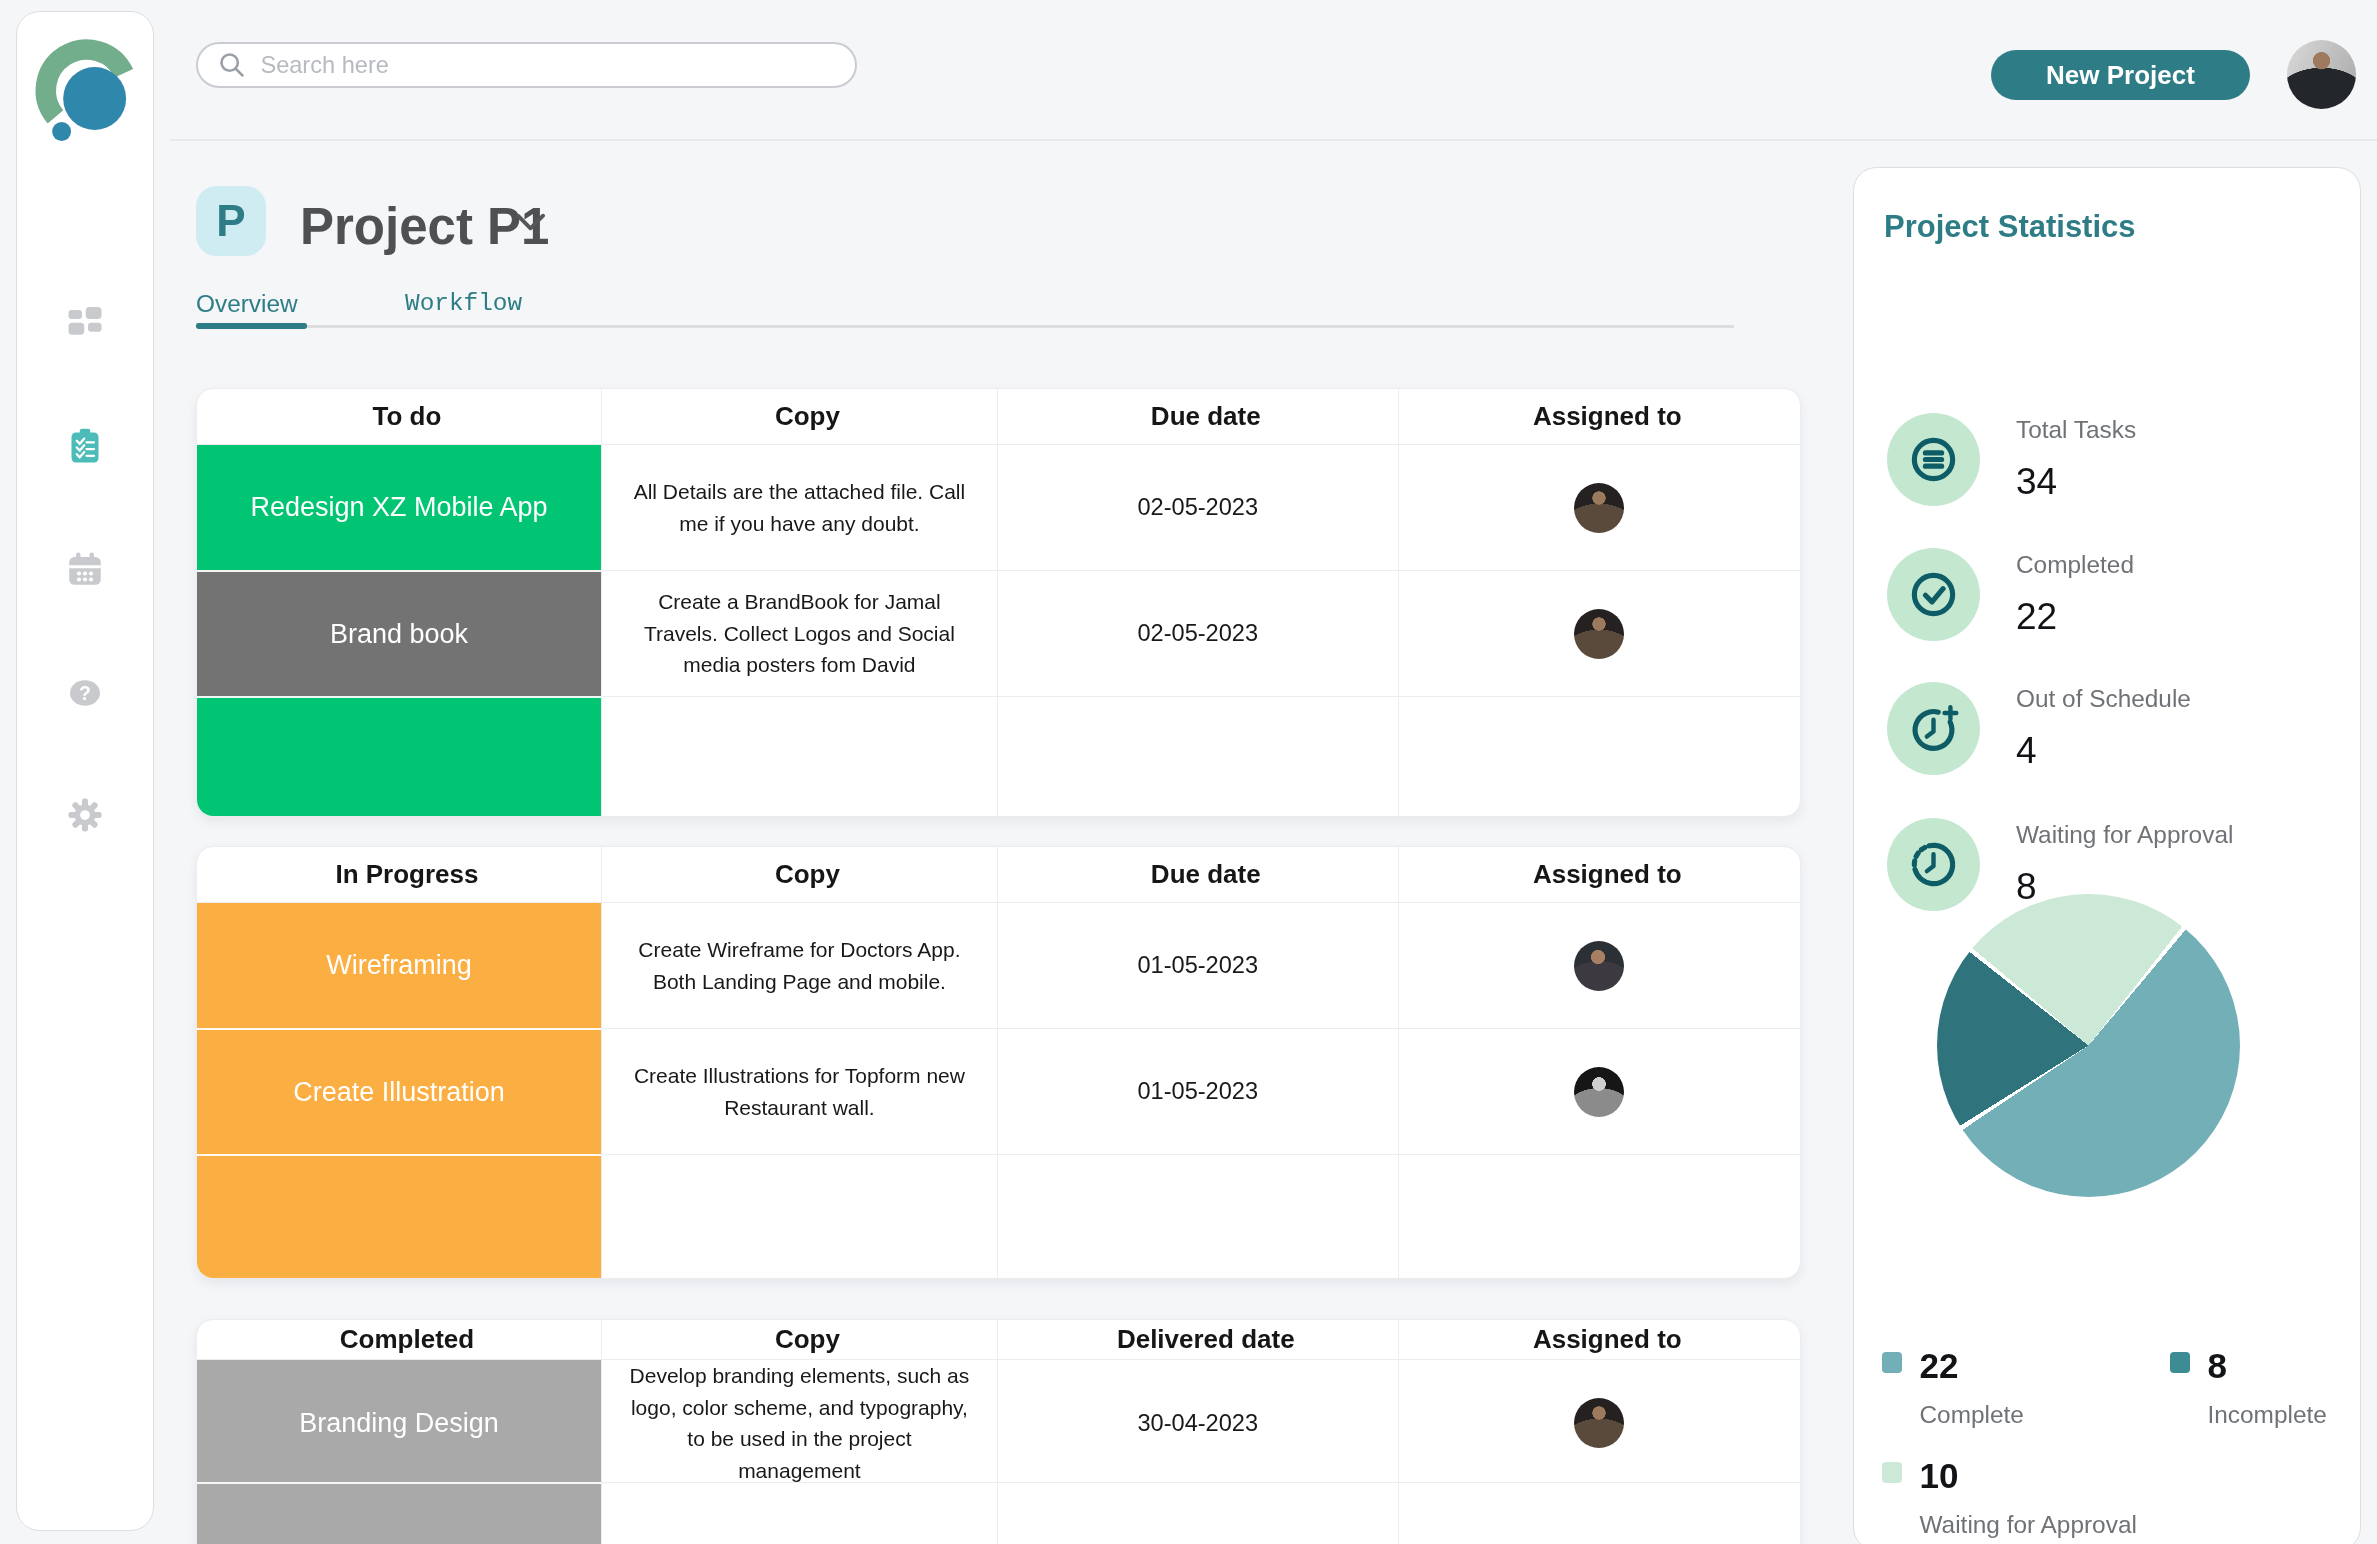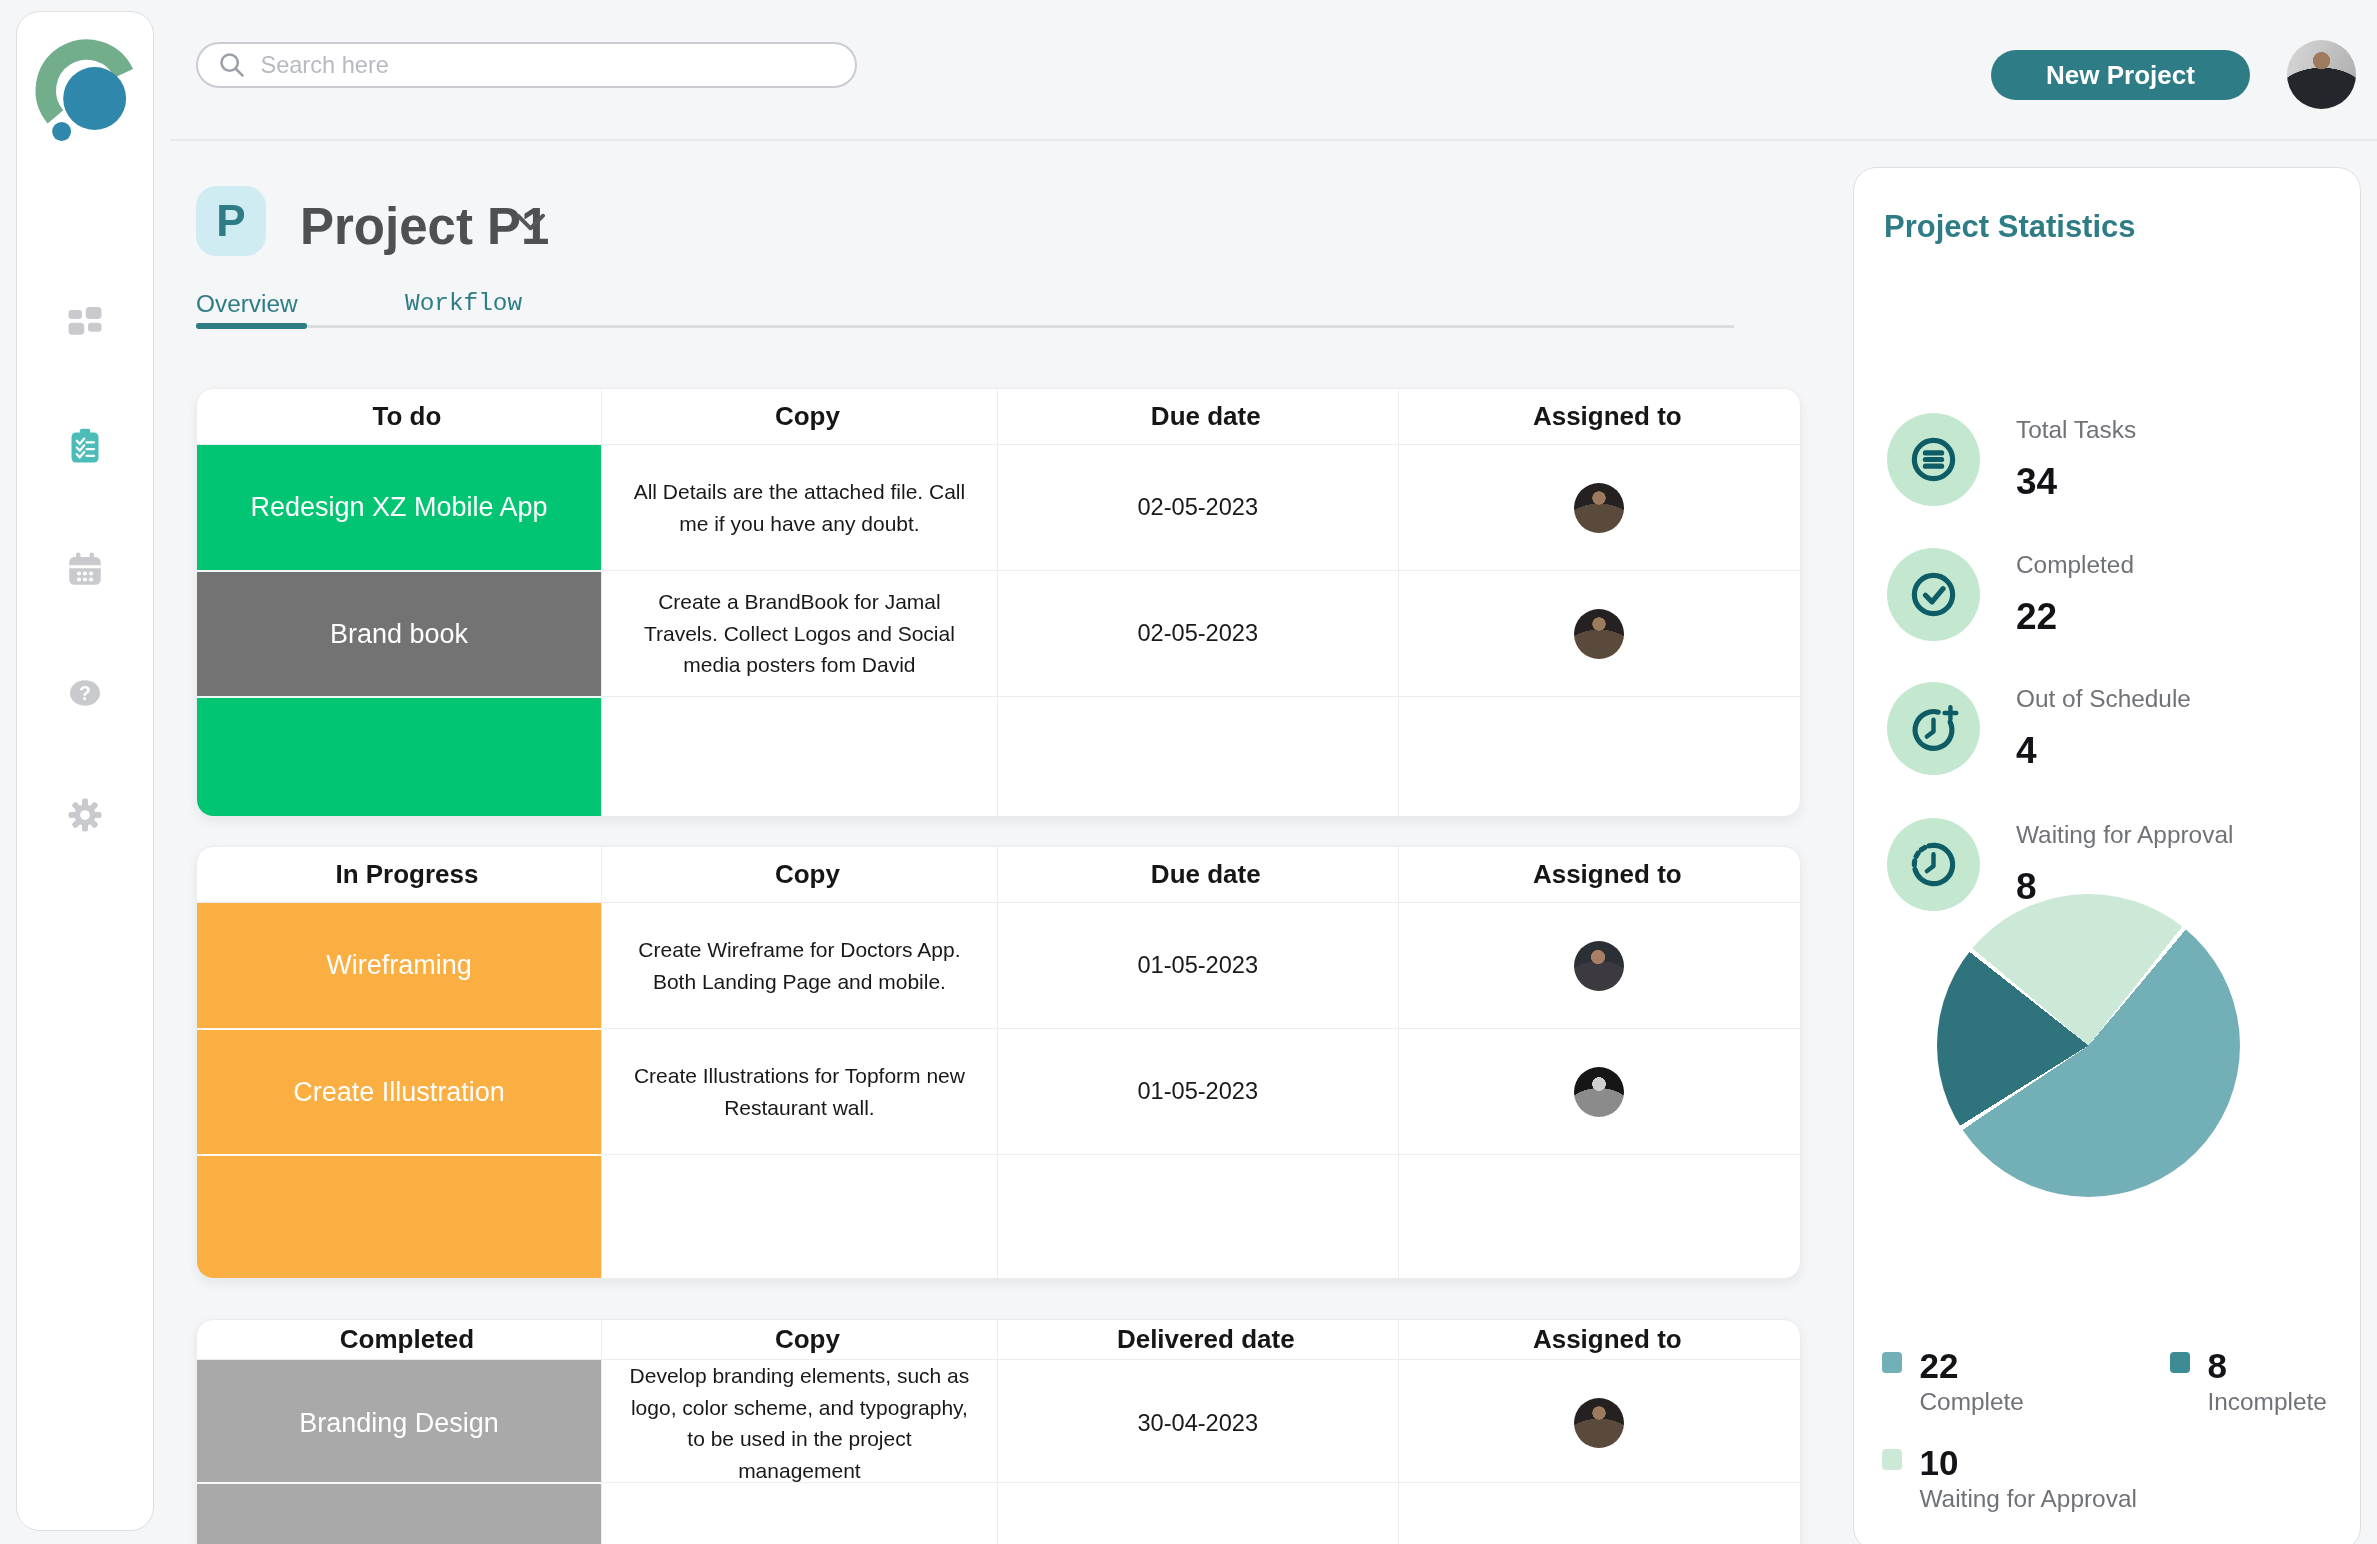--- a/index.html
+++ b/index.html
@@ -97,33 +97,33 @@
     position:absolute; left:1853px; top:167px; width:508px; height:1384px;
     background:#fff; border:1.6px solid #dcdee2; border-radius:23.6px;
   }
   .stats-title { position:absolute; left:30px; top:41px; font-size:31px; font-weight:bold; color:#2E7D86; }
   .stat-row { position:absolute; left:33px; display:flex; align-items:center; gap:36px; height:93px; }
   .icon-bubble {
     width:93px; height:93px; border-radius:50%; background:#c3e7cf;
     display:flex; align-items:center; justify-content:center; flex:0 0 auto;
   }
   .stat-label { font-size:24.4px; color:#6f7276; }
-  .stat-value { font-size:37px; font-weight:bold; color:#121316; margin-top:17px; }
+  .stat-value { font-size:37px; font-weight:normal; color:#121316; margin-top:17px; }
   .pie {
     position:absolute; left:83px; top:726px; width:303px; height:303px; border-radius:50%;
     background:#ccc;
   }
   .legend {
     position:absolute; left:27.5px; top:1178px; width:452px;
     display:grid; grid-template-columns:288px auto; row-gap:27px;
   }
   .legend-item { position:relative; padding-left:38px; }
   .swatch { position:absolute; left:0; top:6.3px; width:20.4px; height:20.4px; border-radius:3.9px; }
   .legend-value { font-size:35px; font-weight:bold; color:#131417; }
-  .legend-label { font-size:24.4px; color:#6f7276; margin-top:2px; }
+  .legend-label { font-size:24.4px; color:#6f7276; margin-top:15px; }
 </style>
 </head>
 <body>
 
 <nav class="sidebar">
   <div class="logo-wrap">
     <svg width="118" height="118" viewBox="0 0 150 150">
       <path d="M36.2 105.4 A52 52 0 1 1 123.1 50.0" fill="none" stroke="#72AE8C" stroke-width="26"></path>
       <circle cx="86" cy="82" r="40" fill="#2F87AC"></circle>
       <circle cx="44" cy="124" r="12" fill="#2F87AC"></circle>

